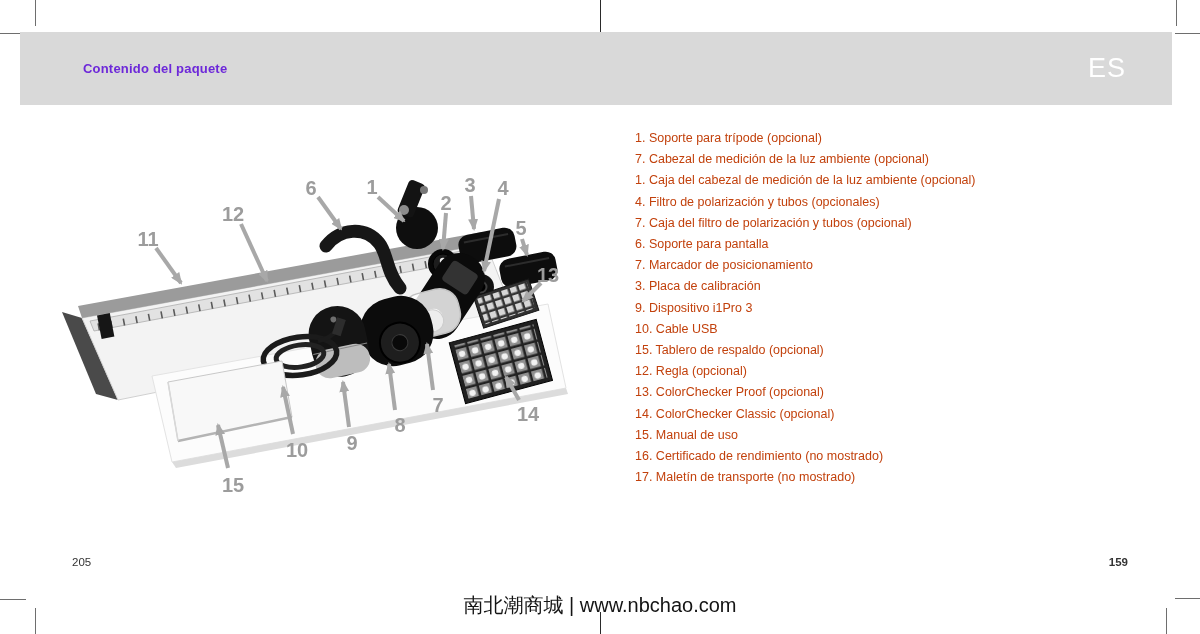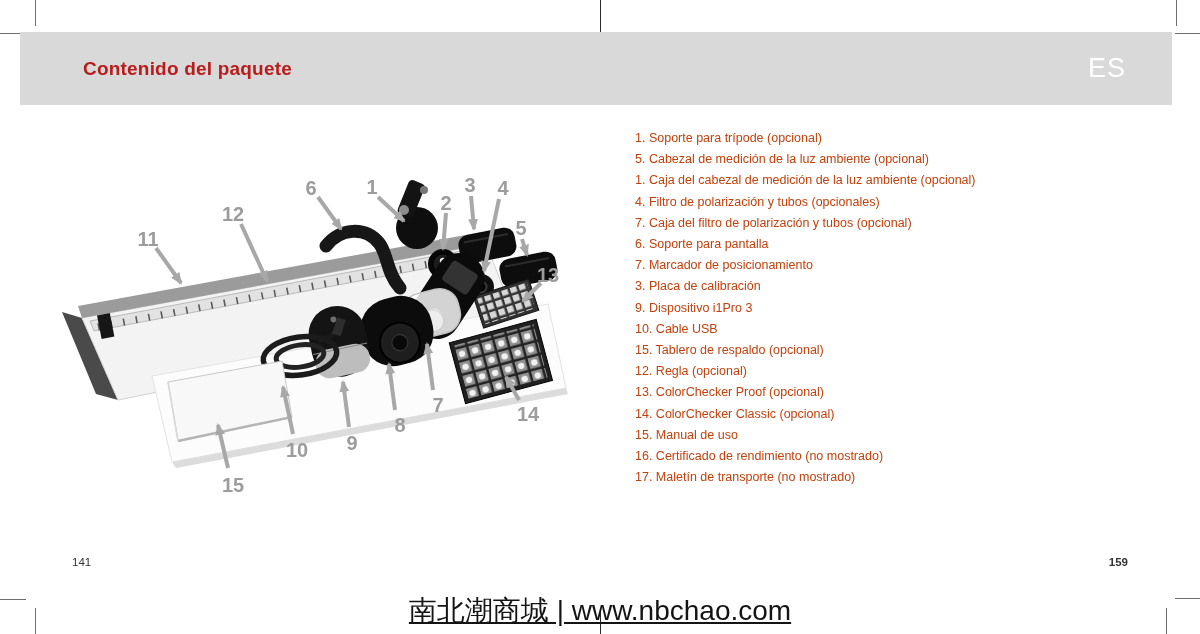--- a/index.html
+++ b/index.html
@@ -7,33 +7,33 @@
         font-family:"Liberation Sans",sans-serif;}
   
   .crop{position:absolute;background:#6e6e6e;}
   .crop.dark{background:#2a2a2a;}
   .crop.v{width:1px;}
   .crop.h{height:1px;}
   
   .header-band{position:absolute;left:20px;top:32px;width:1152px;height:73px;background:#d9d9d9;
                display:flex;align-items:center;justify-content:space-between;
                padding:0 46px 0 63px;box-sizing:border-box;}
-  .header-title{font-size:19px;font-weight:bold;color:#b91c1c;letter-spacing:.2px;}
+  .header-title{font-size:13px;font-weight:bold;color:#6d28d9;letter-spacing:.2px;}
   .lang-badge{font-size:27px;font-weight:normal;color:#ffffff;letter-spacing:1px;}
   
   .pkg-list{position:absolute;left:635px;top:128px;width:470px;}
   .pkg-item{font-size:12.5px;line-height:21.2px;color:#c2410c;white-space:nowrap;}
   
   .figure-svg{position:absolute;left:40px;top:140px;}
   
   .pageno{position:absolute;top:556px;font-size:11.5px;color:#333;}
   .pageno.left{left:72px;}
   .pageno.right{right:72px;text-align:right;font-weight:bold;}
   .watermark{position:absolute;left:0;top:592px;width:1200px;text-align:center;
-             font-size:28px;color:#141414;font-family:"Liberation Sans",sans-serif;text-decoration:underline;}
+             font-size:20px;color:#141414;font-family:"Liberation Sans",sans-serif;}
 </style>
 </head>
 <body>
 
 <div class="page">
 
   <div class="crop v" style="left:35px;top:0;height:26px;"></div>
   <div class="crop h" style="left:0;top:33px;width:26px;"></div>
   <div class="crop v dark" style="left:600px;top:0;height:36px;"></div>
   <div class="crop v" style="left:1176px;top:0;height:26px;"></div>
@@ -190,35 +190,35 @@
         <text x="548" y="282" text-anchor="middle" fill="#9c9c9c">13</text>
         <line x1="519" y1="400" x2="506" y2="377" stroke="#a8a8a8" stroke-width="4" marker-end="url(#ah)"></line>
         <text x="528" y="421" text-anchor="middle" fill="#9c9c9c">14</text>
         <line x1="228" y1="468" x2="218" y2="425" stroke="#a8a8a8" stroke-width="4" marker-end="url(#ah)"></line>
         <text x="233" y="492" text-anchor="middle" fill="#9c9c9c">15</text>
       </g>
   </svg>
 
   <div class="pkg-list">
     <div class="pkg-item">1. Soporte para trípode (opcional)</div>
-    <div class="pkg-item">5. Cabezal de medición de la luz ambiente (opcional)</div>
+    <div class="pkg-item">7. Cabezal de medición de la luz ambiente (opcional)</div>
     <div class="pkg-item">1. Caja del cabezal de medición de la luz ambiente (opcional)</div>
     <div class="pkg-item">4. Filtro de polarización y tubos (opcionales)</div>
     <div class="pkg-item">7. Caja del filtro de polarización y tubos (opcional)</div>
     <div class="pkg-item">6. Soporte para pantalla</div>
     <div class="pkg-item">7. Marcador de posicionamiento</div>
     <div class="pkg-item">3. Placa de calibración</div>
     <div class="pkg-item">9. Dispositivo i1Pro 3</div>
     <div class="pkg-item">10. Cable USB</div>
     <div class="pkg-item">15. Tablero de respaldo (opcional)</div>
     <div class="pkg-item">12. Regla (opcional)</div>
     <div class="pkg-item">13. ColorChecker Proof (opcional)</div>
     <div class="pkg-item">14. ColorChecker Classic (opcional)</div>
     <div class="pkg-item">15. Manual de uso</div>
     <div class="pkg-item">16. Certificado de rendimiento (no mostrado)</div>
     <div class="pkg-item">17. Maletín de transporte (no mostrado)</div>
   </div>
 
-  <div class="pageno left">141</div>
+  <div class="pageno left">205</div>
   <div class="pageno right">159</div>
   <div class="watermark">南北潮商城 | www.nbchao.com</div>
 
 </div>
 
 </body></html>

